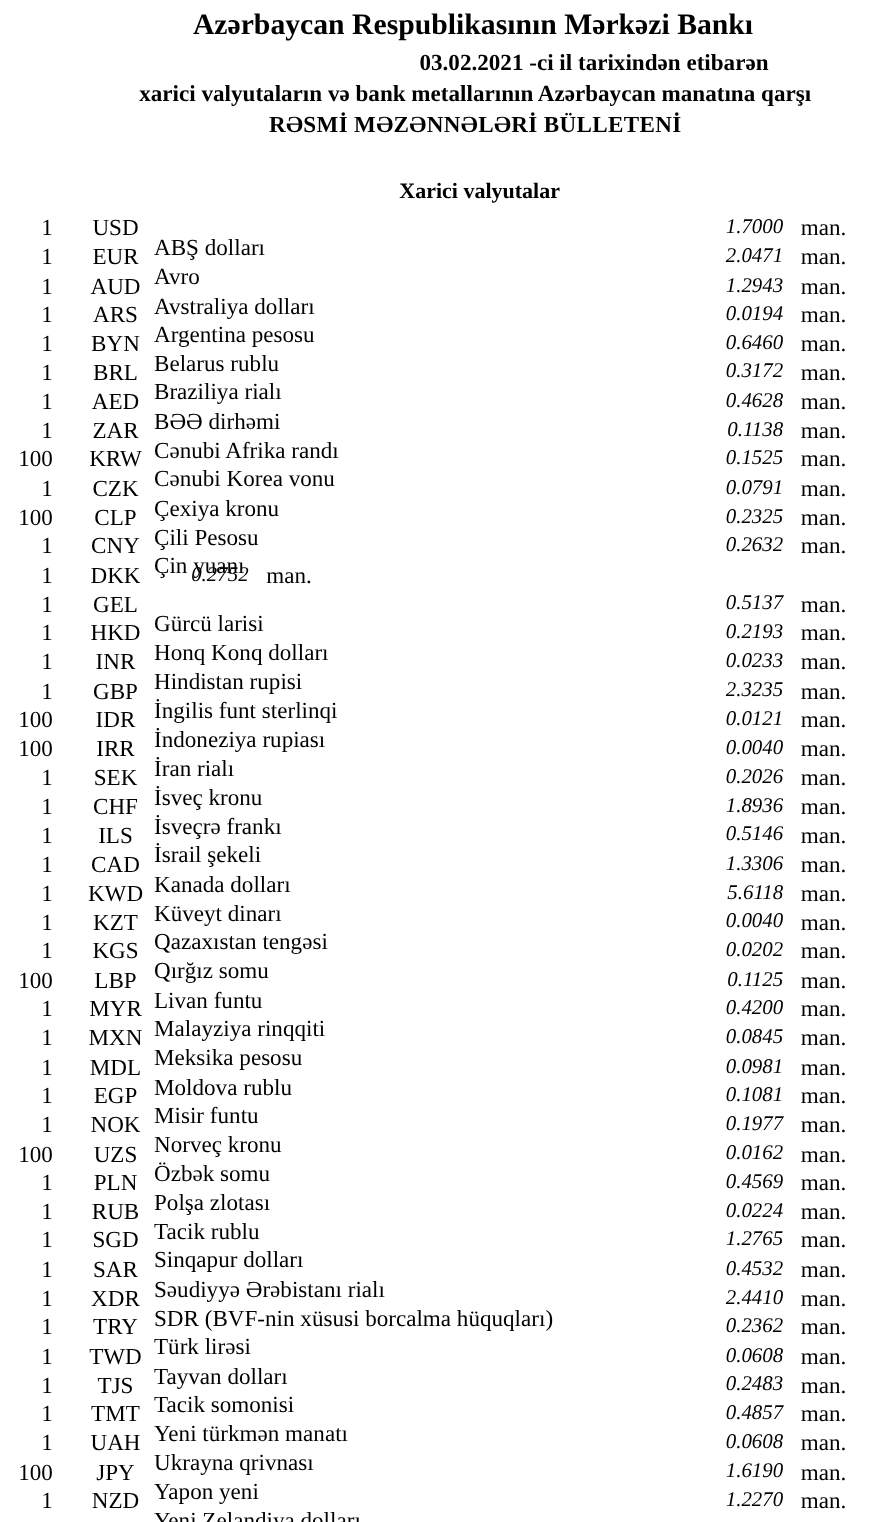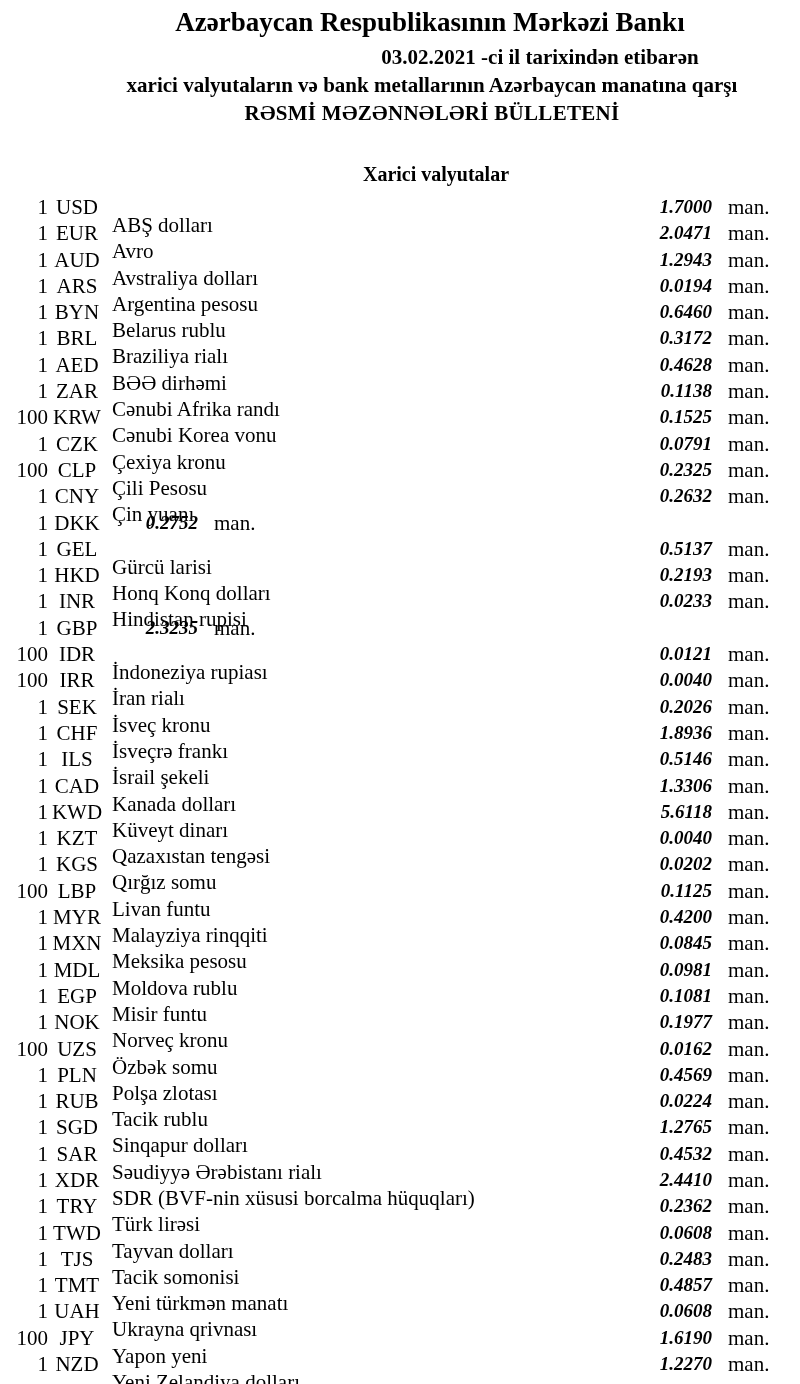--- a/index.html
+++ b/index.html
@@ -11,23 +11,23 @@
   }
   .hdr{position:absolute;left:0;width:800px;text-align:center;font-weight:700;white-space:nowrap;}
   .hdr-title{top:7px;font-size:27px;padding-left:30px;}
   .hdr-date{top:45px;font-size:21px;padding-left:140px;}
   .hdr-sub{top:73px;font-size:21px;padding-left:32px;}
   .hdr-bulletin{top:101px;font-size:21px;padding-left:32px;letter-spacing:0.3px;}
   .section-title{top:163px;font-size:20px;padding-left:36px;}
   .rates{position:absolute;top:194px;left:0;width:800px;}
   .row{display:flex;align-items:center;height:26.3px;font-size:21px;line-height:26.3px;}
   .qty{width:48px;text-align:right;flex:0 0 auto;}
-  .code{width:58px;text-align:center;flex:0 0 auto;}
+  .code{width:58px;text-align:center;flex:0 0 auto;margin-left:28px;}
   .name{flex:1 1 auto;padding-left:6px;white-space:nowrap;overflow:hidden;margin-top:36px;}
-  .rate{width:92px;flex:0 0 auto;text-align:right;font-weight:700;font-style:italic;font-size:19px;}
+  .rate{width:92px;flex:0 0 auto;text-align:right;font-weight:400;font-style:italic;font-size:19px;}
   .unit{width:88px;flex:0 0 auto;padding-left:16px;box-sizing:border-box;}
 </style>
 </head>
 <body>
 
 <div class="hdr hdr-title">Azərbaycan Respublikasının Mərkəzi Bankı</div>
 <div class="hdr hdr-date">03.02.2021 -ci il tarixindən etibarən</div>
 <div class="hdr hdr-sub">xarici valyutaların və bank metallarının Azərbaycan manatına qarşı</div>
 <div class="hdr hdr-bulletin">RƏSMİ MƏZƏNNƏLƏRİ BÜLLETENİ</div>
 
@@ -157,20 +157,21 @@
     <span class="qty">1</span>
     <span class="code">INR</span>
     <span class="name">Hindistan rupisi</span>
     <span class="rate">0.0233</span>
     <span class="unit">man.</span>
   </div>
 
   <div class="row">
     <span class="qty">1</span>
     <span class="code">GBP</span>
+    <span class="name">İngilis funt sterlinqi</span>
     <span class="rate">2.3235</span>
     <span class="unit">man.</span>
   </div>
 
   <div class="row">
     <span class="qty">100</span>
     <span class="code">IDR</span>
     <span class="name">İndoneziya rupiası</span>
     <span class="rate">0.0121</span>
     <span class="unit">man.</span>

